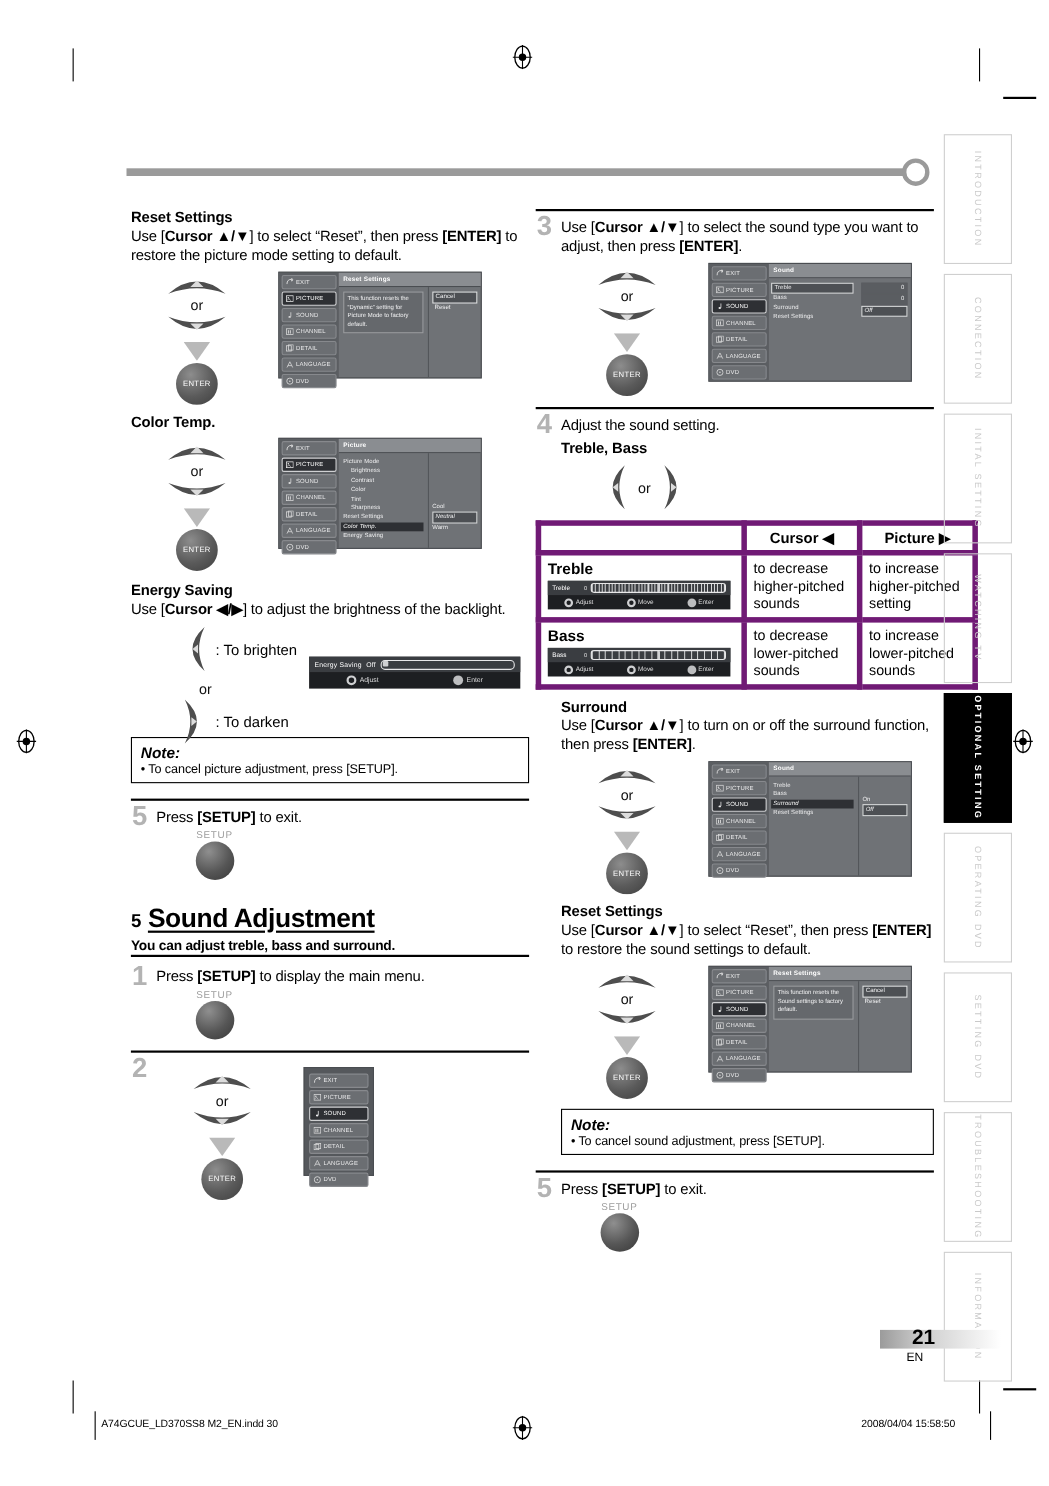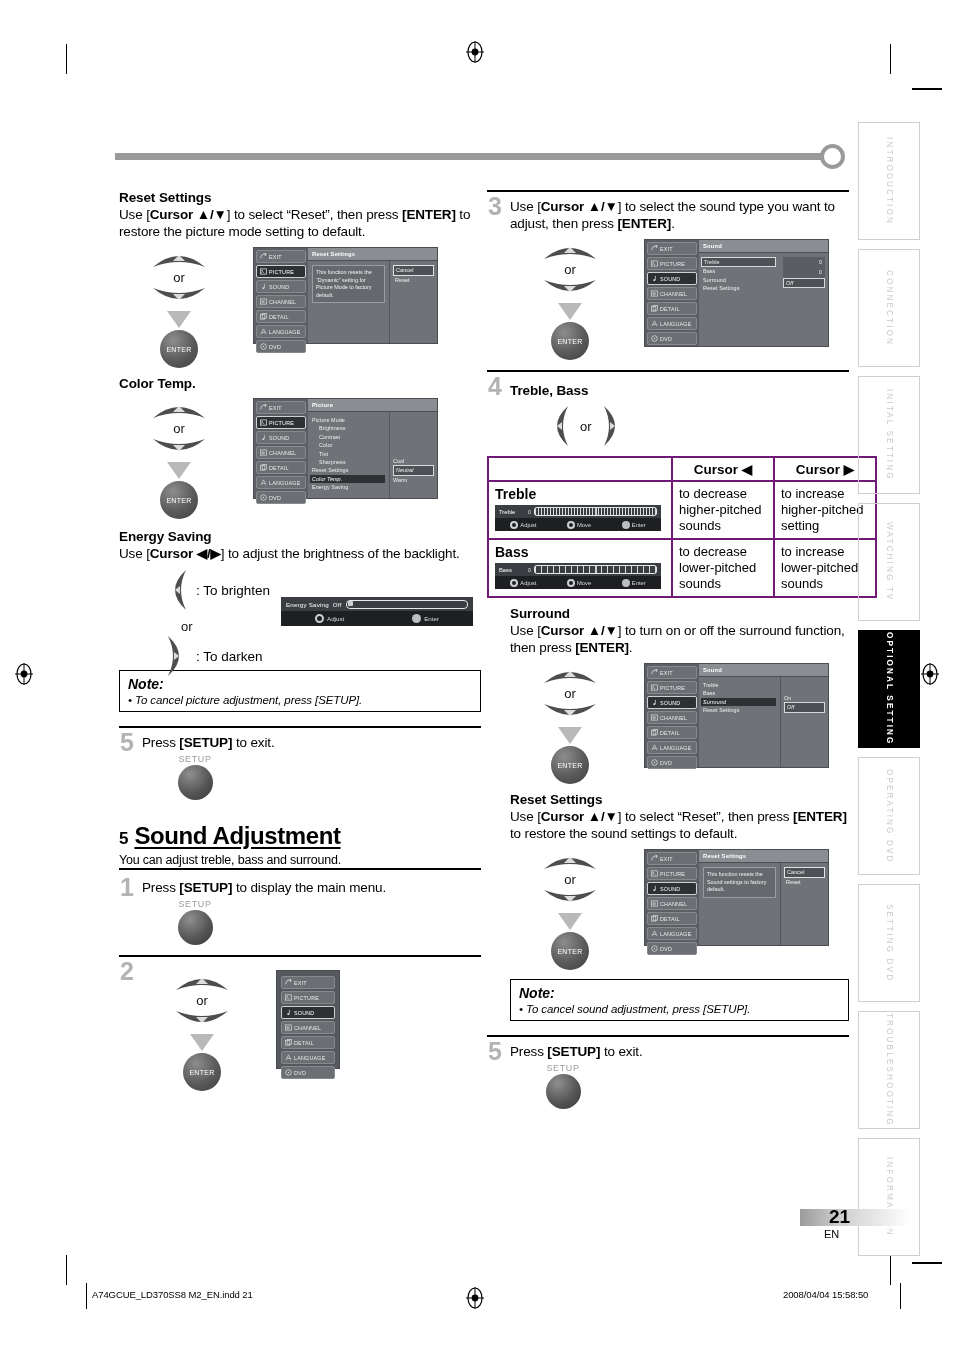--- a/index.html
+++ b/index.html
@@ -95,32 +95,32 @@
                background:repeating-linear-gradient(90deg,#d9dadb 0 1px,#3a3d41 1px 3px);}
   .tbbar-mid{position:absolute;left:50%;top:-2px;width:2px;height:11px;background:#cfd0d2;}
   .tbbar-bot{height:13px;display:flex;align-items:center;justify-content:space-around;}
   .tbb{display:flex;align-items:center;gap:2px;font-size:5.8px;color:#dcdcdd;}
   .ring-s{width:8px;height:8px;border-radius:50%;border:2px solid #cfd0d2;box-sizing:border-box;}
   .dot-s{width:8px;height:8px;border-radius:50%;background:#bdbec0;}
 
   
   .note{border:1px solid #000;padding:5px 8px 7px 8px;box-sizing:border-box;}
   .note-t{font-size:14px;font-weight:bold;font-style:italic;margin:0 0 2px 0;}
-  .note-l{font-size:11.5px;font-style:italic;margin:0;padding-left:10px;text-indent:-10px;letter-spacing:-0.1px;}
+  .note-l{font-size:11.5px;margin:0;padding-left:10px;text-indent:-10px;letter-spacing:-0.1px;}
 
   
   .sect{border-bottom:2px solid #000;padding-bottom:1px;}
   .sect-h{display:flex;align-items:baseline;gap:6px;}
   .sect-num{font-size:17px;font-weight:bold;}
   .sect-t{font-size:24px;font-weight:bold;text-decoration:underline;text-underline-offset:3px;letter-spacing:-0.4px;}
-  .sect-s{font-size:12.5px;font-weight:normal;margin-top:3px;letter-spacing:-0.2px;}
+  .sect-s{font-size:12.5px;font-weight:bold;margin-top:3px;letter-spacing:-0.2px;}
 
   
   table.cur{border-collapse:collapse;width:362px;font-size:13px;table-layout:fixed;}
-  table.cur td,table.cur th{border:2px solid #701a75;padding:4px 6px;vertical-align:top;text-align:left;font-weight:normal;}
+  table.cur td,table.cur th{border:5px solid #701a75;padding:4px 6px;vertical-align:top;text-align:left;font-weight:normal;}
   table.cur th{text-align:center;font-weight:bold;font-size:13.5px;padding:3px 4px;}
   .cell-h{font-size:14px;font-weight:bold;margin-bottom:3px;}
   .cur-desc{line-height:16px;}
 
   
   .tabs{position:absolute;left:858px;top:122px;width:62px;}
   .tab{width:62px;border:1px solid #cfcfcf;box-sizing:border-box;margin-bottom:9px;
        display:flex;align-items:center;justify-content:center;}
   .tab span{writing-mode:vertical-rl;font-size:8.2px;letter-spacing:2.1px;color:#c9c9c9;
             white-space:nowrap;padding:6px 0;}
@@ -640,41 +640,42 @@
             </div>
           </div>
         </div>
       </div>
     </div>
 
     <div class="hr-thick" style="margin-top:10px;"></div>
     <div class="step" style="margin-top:6px;">
       <div class="stepnum">4</div>
       <div class="stepbody">
+        <p class="body">Adjust the sound setting.</p>
         <h3 class="sub" style="margin-top:5px;">Treble, Bass</h3>
         <div class="k-lr" style="margin:6px 0 0 38px;">
           <svg class="k-left" viewBox="0 0 22 44">
               <path d="M20 2 Q-2 22 20 42 Q10 22 20 2 Z" fill="#4e4e4e"></path>
               <path d="M14 18 L9 22 L14 26 Z" fill="#dcdcdc"></path>
             </svg>
           <span class="k-or">or</span>
           <svg class="k-right" viewBox="0 0 22 44">
               <path d="M2 2 Q24 22 2 42 Q12 22 2 2 Z" fill="#4e4e4e"></path>
               <path d="M8 18 L13 22 L8 26 Z" fill="#dcdcdc"></path>
             </svg>
         </div>
       </div>
     </div>
 
     <table class="cur" style="margin-top:8px;">
       <tbody>
           <tr>
         <th style="width:174px;"></th>
         <th style="width:92px;">Cursor ◀</th>
-        <th style="width:92px;">Cursor ▶</th>
+        <th style="width:92px;">Picture ▶</th>
       </tr>
       <tr>
         <td>
           <div class="cell-h">Treble</div>
           <div class="tbbar">
             <div class="tbbar-top">
               <span class="tbbar-lab">Treble</span>
               <span class="tbbar-zero">0</span>
               <span class="tbbar-track">
                     <span class="tbbar-mid"></span>
@@ -965,17 +966,17 @@
     <div class="tab" style="height:118px;">
         <span>INFORMATION</span>
       </div>
   </div>
 
   <div class="pagenum"></div>
   <div class="pagenum-t">21</div>
   <div class="pagenum-en">EN</div>
 
   <div class="footer-div" style="left:86px;top:1283px;"></div>
-  <div class="footer-l">A74GCUE_LD370SS8 M2_EN.indd   21</div>
+  <div class="footer-l">A74GCUE_LD370SS8 M2_EN.indd   30</div>
   <div class="footer-r">2008/04/04   15:58:50</div>
   <div class="footer-div" style="left:900px;top:1283px;"></div>
 
 </div>
 
 </body></html>

